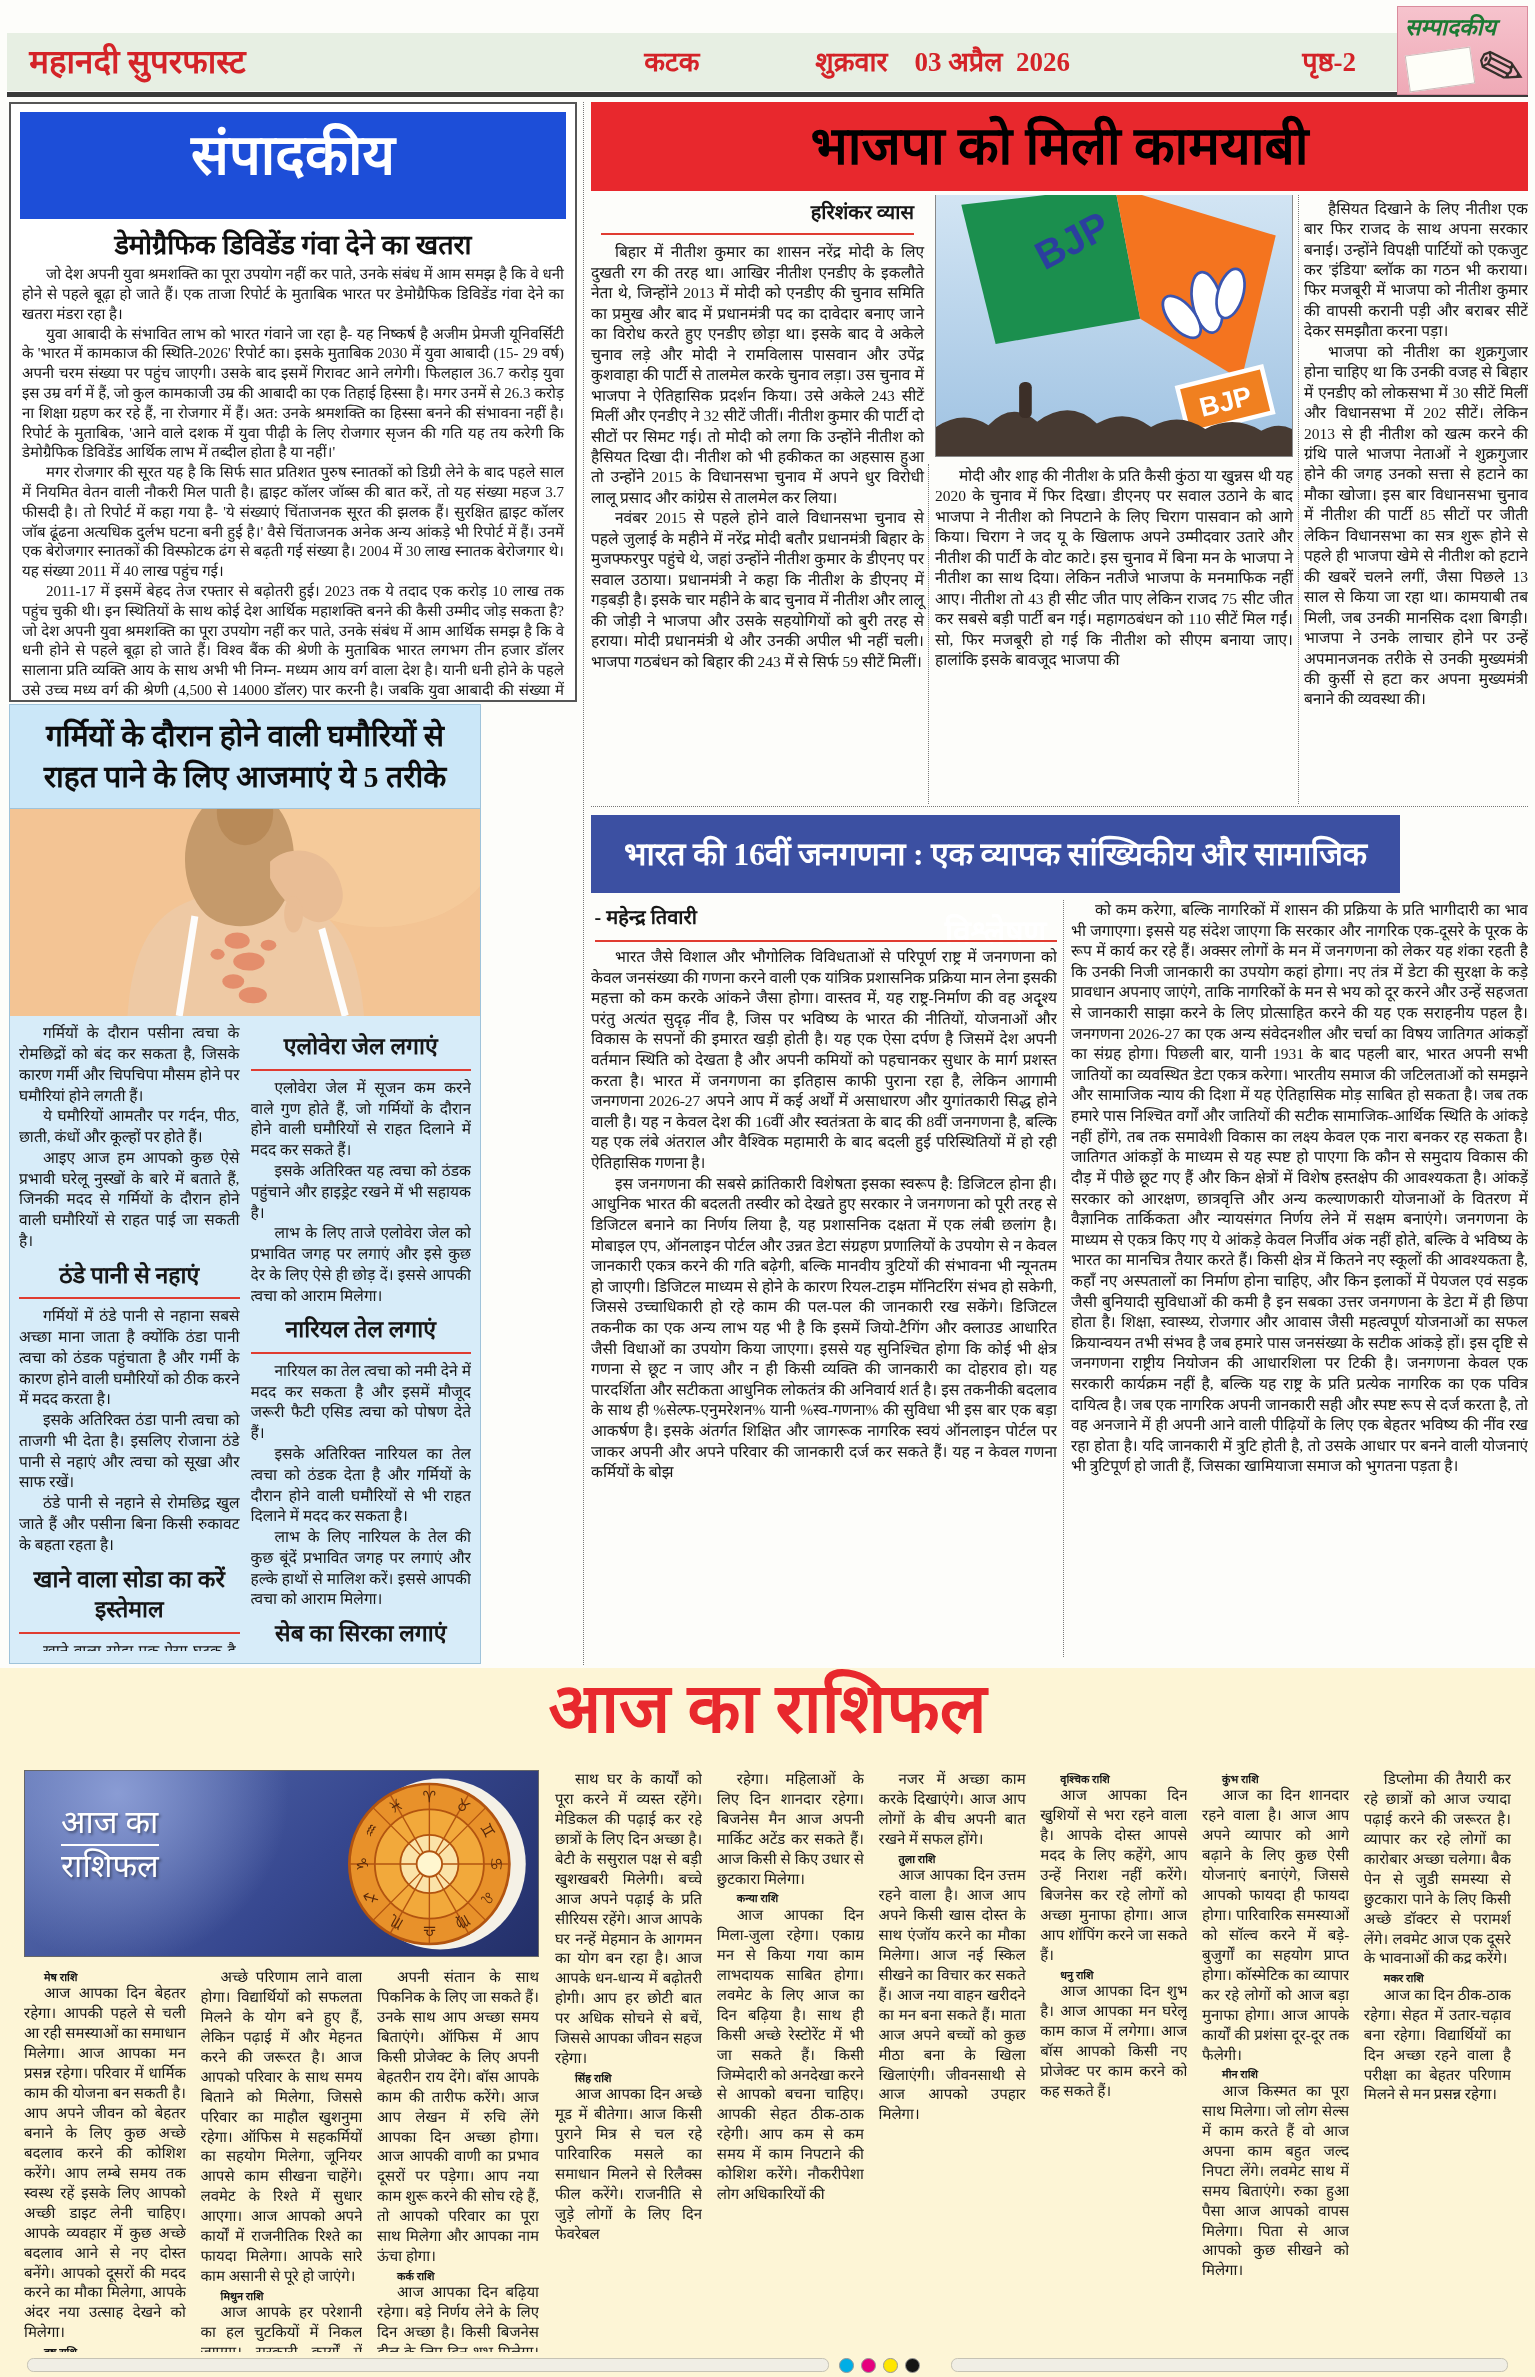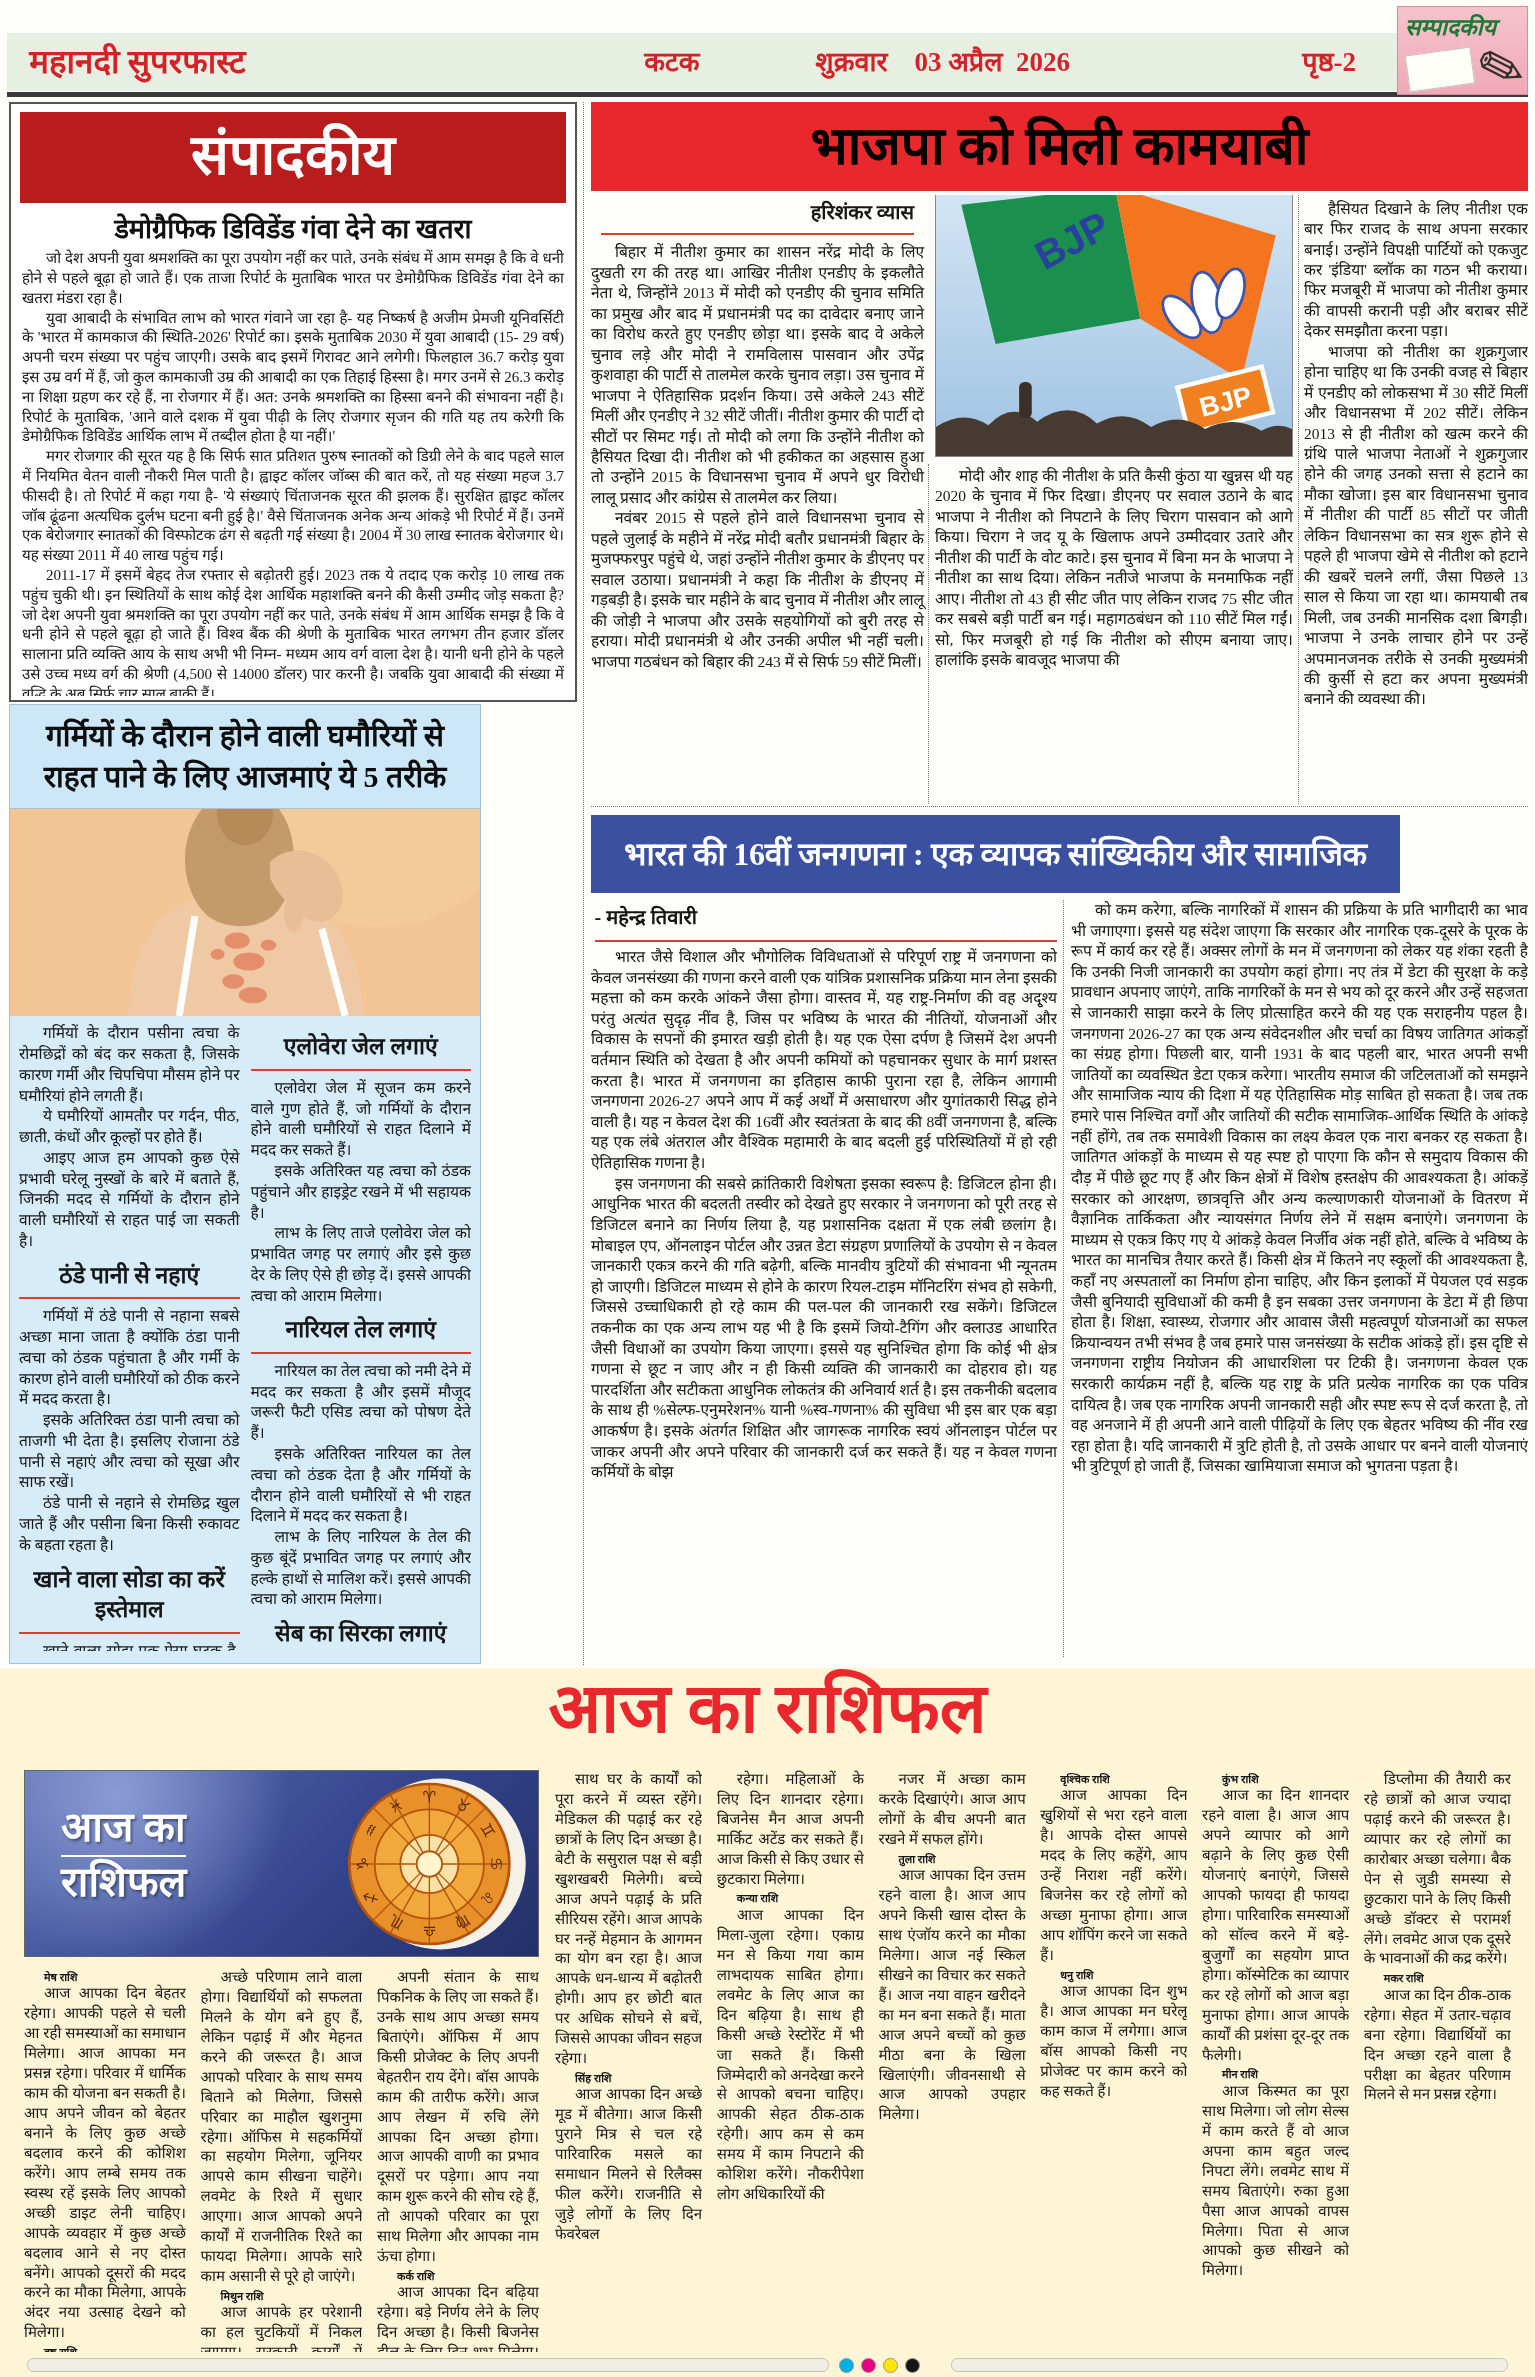--- a/index.html
+++ b/index.html
@@ -18,21 +18,21 @@
   .logo-text{position:absolute;left:7.3px;top:3.6px;font-size:23px;font-weight:bold;color:#1c7a33;font-style:italic;}
   .logo-pen{position:absolute;right:1.8px;bottom:-7.3px;font-size:56px;color:#35302b;transform:rotate(-18deg);}
   .logo-paper{position:absolute;left:9px;bottom:5.5px;width:64px;height:35px;background:#fefef8;border:0.9px solid #cbb;transform:rotate(-8deg);}
 
   
   .para{margin:0;text-align:justify;text-indent:24px;}
   .col-subhead{font-weight:bold;text-align:center;margin:5.5px 0 3.6px;}
 
   
   .editorial-box{position:absolute;left:9px;top:102px;width:568px;height:600px;border:2.7px double #555;background:#fff;box-sizing:border-box;overflow:hidden;}
-  .ed-banner{margin:8.2px 9px 0;height:91px;background:#b91c1c;color:#fff;font-size:56px;font-weight:bold;text-align:center;line-height:87px;}
+  .ed-banner{margin:8.2px 9px 0;height:107px;background:#1d4ed8;color:#fff;font-size:56px;font-weight:bold;text-align:center;line-height:87px;}
   .ed-sub{margin-top:5.5px;text-align:center;font-size:27px;font-weight:bold;color:#111;}
   .ed-body{padding:3.6px 11px 0;font-size:15px;line-height:1.32;height:447px;overflow:hidden;}
 
   
   .heat-box{position:absolute;left:9px;top:704px;width:472px;height:960px;background:#d7ecf9;border:0.9px solid #9fc3da;box-sizing:border-box;overflow:hidden;}
   .heat-title{background:#cbe7f8;border-bottom:0.9px solid #9fc3da;padding:11px 12.7px;text-align:center;font-size:30px;font-weight:bold;line-height:1.35;color:#0d0d0d;}
   .heat-photo{display:block;width:100%;height:207px;}
   .heat-cols{display:flex;gap:11px;padding:7.3px 9px 0;height:628px;overflow:hidden;}
   .heat-col{flex:1;font-size:15.5px;line-height:1.34;overflow:hidden;}
   .heat-col .col-subhead{font-size:23px;border-bottom:2.7px solid #e03c31;padding-bottom:5.5px;margin:9px 0 7.3px;}
@@ -61,21 +61,21 @@
   .census-col2{position:absolute;left:480px;top:91px;width:457px;height:759px;overflow:hidden;}
   .census-sep{left:472px;top:91px;height:757px;}
 
   
   .horoscope{position:absolute;left:0;top:1668px;width:1535px;height:709px;background:#fdf5d6;overflow:hidden;}
   .horo-head{margin-top:3.6px;text-align:center;color:#e8282d;font-size:69px;font-weight:bold;line-height:1.1;}
   .horo-body{position:absolute;left:24px;right:24px;top:102px;bottom:25.5px;}
   .horo-left{position:absolute;left:0;top:0;width:515px;height:100%;}
   .horo-img{position:relative;width:100%;height:187px;border:0.9px solid #666;box-sizing:border-box;overflow:hidden;
      background:radial-gradient(circle at 18% 12%, #8a9cd4 0%, rgba(138,156,212,0) 38%),linear-gradient(135deg,#5a6fb0 0%,#36478f 55%,#232f68 100%);}
-  .horo-img-txt{position:absolute;left:36px;top:31px;color:#fff;font-weight:bold;font-size:41px;line-height:1.25;text-shadow:1.8px 1.8px 2.7px rgba(0,0,0,.4);}
+  .horo-img-txt{position:absolute;left:36px;top:31px;color:#fff;font-weight:normal;font-size:32px;line-height:1.25;text-shadow:1.8px 1.8px 2.7px rgba(0,0,0,.4);}
   .horo-img-txt .t1{border-bottom:2.7px solid #fff;padding-bottom:1.8px;}
   .horo-wheel{position:absolute;right:5.5px;top:1.8px;}
   .horo-left-cols{position:absolute;left:0;right:0;top:198px;bottom:0;display:flex;gap:14.6px;overflow:hidden;}
   .horo-right{position:absolute;left:531px;right:0;top:0;bottom:0;display:flex;gap:14.6px;overflow:hidden;}
   .horo-col{flex:1;font-size:15px;line-height:1.33;overflow:hidden;}
   .horo-col .para{text-indent:20px;}
   .horo-col .col-subhead{text-align:left;text-indent:20px;font-weight:bold;font-size:11px;margin:1.8px 0 0;}
 
   
   .foot-pill{position:absolute;bottom:5.5px;height:12px;background:#f0eee5;border:0.9px solid #c5c2b4;border-radius:6.4px;}

